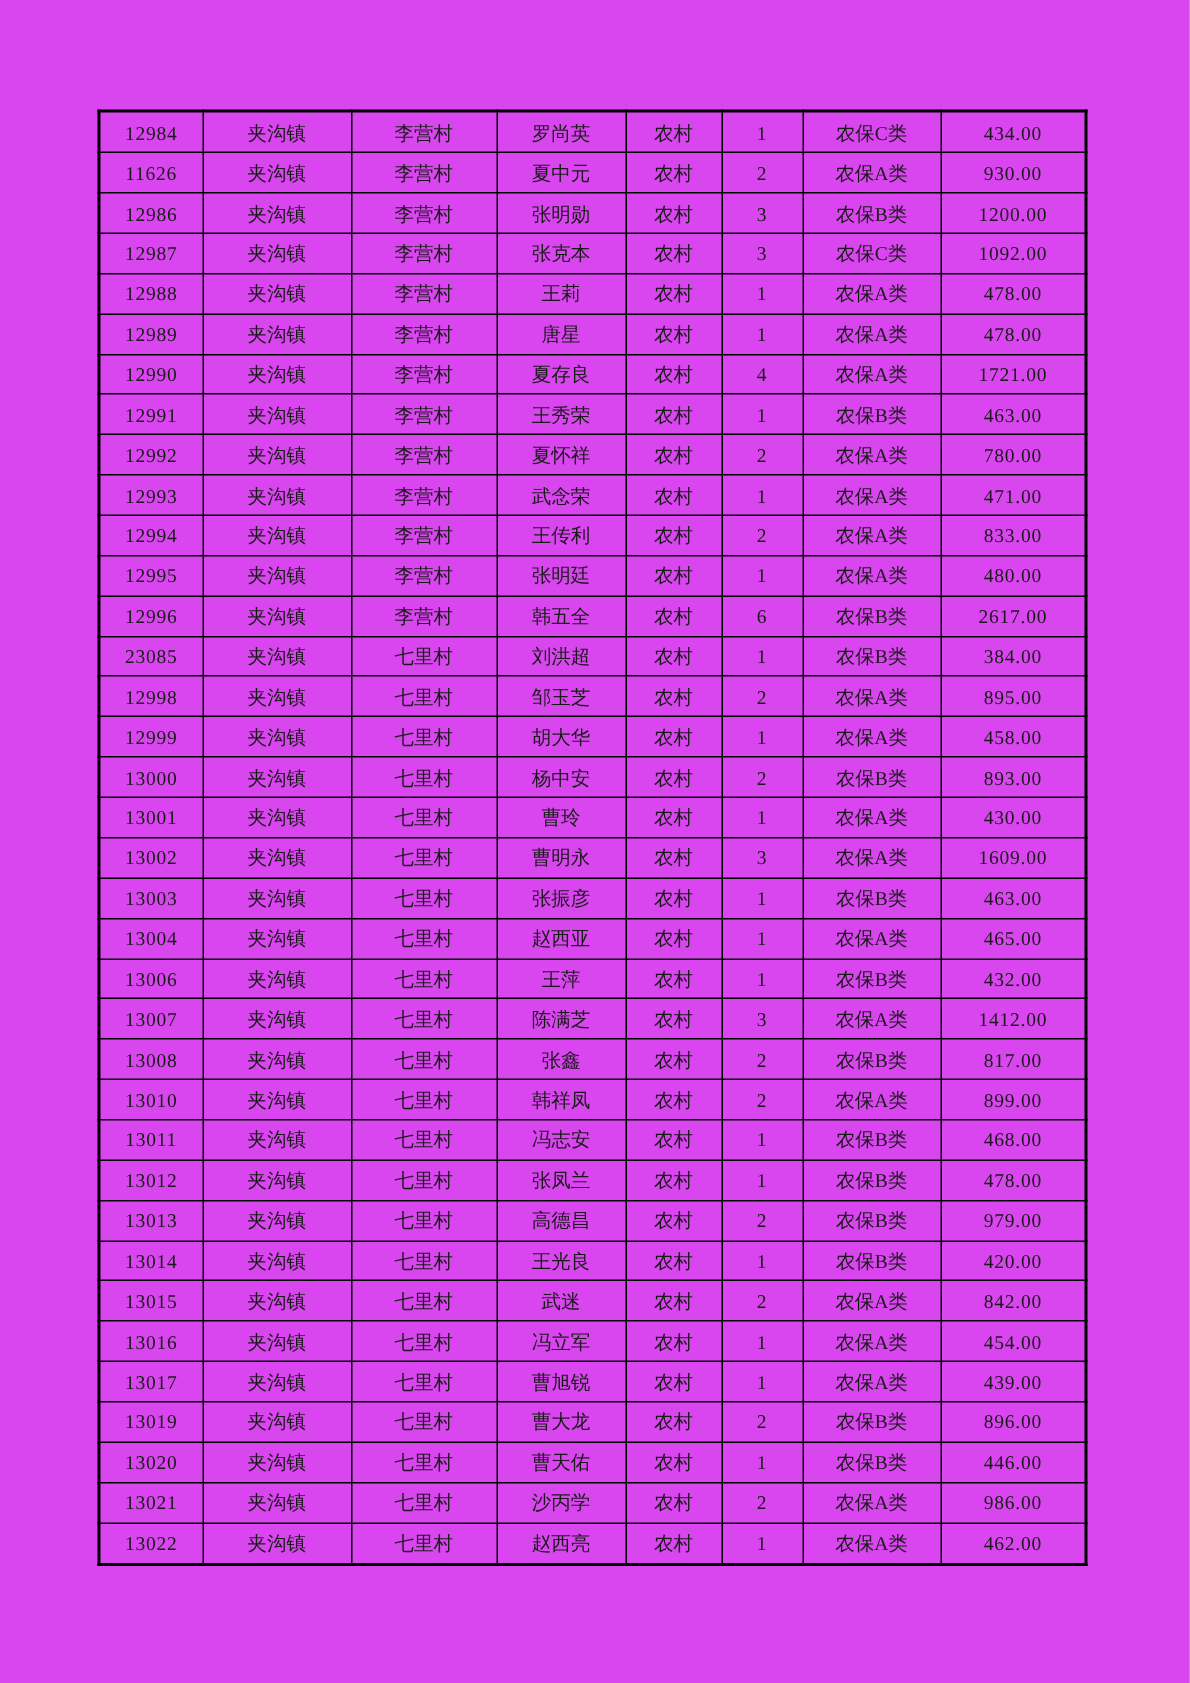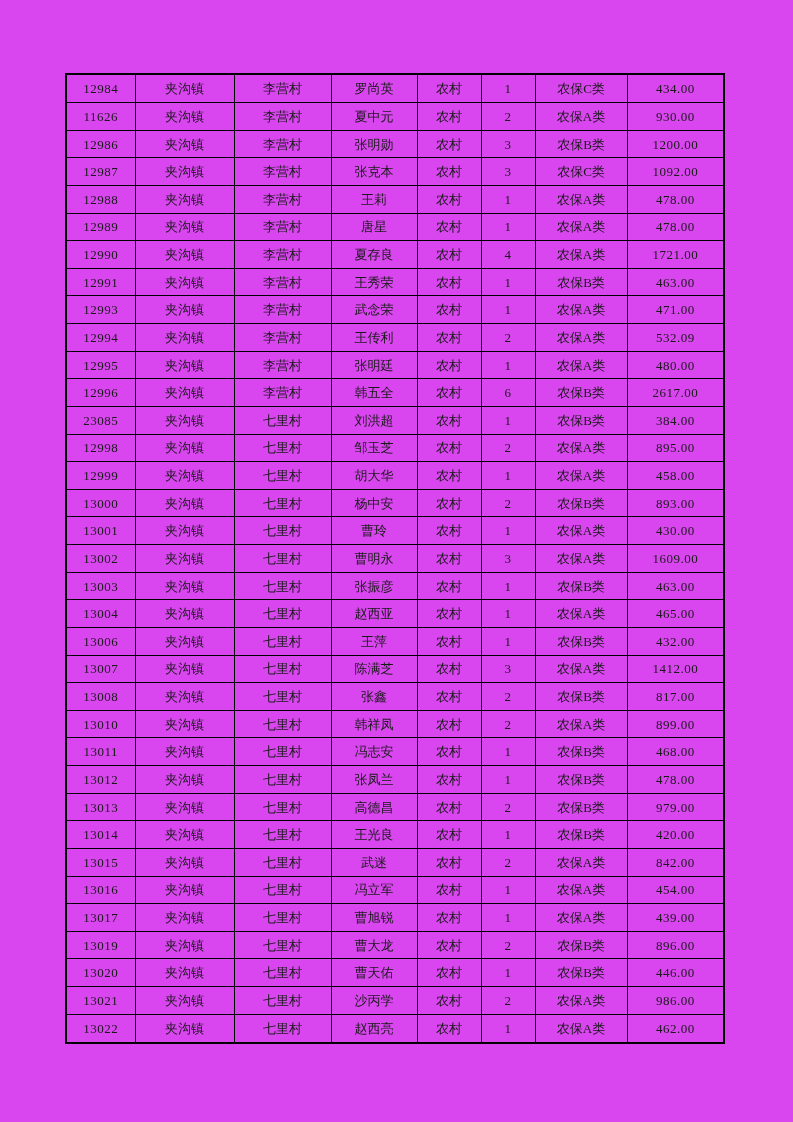--- a/index.html
+++ b/index.html
@@ -137,38 +137,48 @@
           <td class="num">12991</td>
           <td>夹沟镇</td>
           <td>李营村</td>
           <td>王秀荣</td>
           <td>农村</td>
           <td class="num">1</td>
           <td>农保B类</td>
           <td class="num">463.00</td>
         </tr>
         <tr>
+          <td class="num">12992</td>
+          <td>夹沟镇</td>
+          <td>李营村</td>
+          <td>夏怀祥</td>
+          <td>农村</td>
+          <td class="num">2</td>
+          <td>农保A类</td>
+          <td class="num">780.00</td>
+        </tr>
+        <tr>
           <td class="num">12993</td>
           <td>夹沟镇</td>
           <td>李营村</td>
           <td>武念荣</td>
           <td>农村</td>
           <td class="num">1</td>
           <td>农保A类</td>
           <td class="num">471.00</td>
         </tr>
         <tr>
           <td class="num">12994</td>
           <td>夹沟镇</td>
           <td>李营村</td>
           <td>王传利</td>
           <td>农村</td>
           <td class="num">2</td>
           <td>农保A类</td>
-          <td class="num">532.09</td>
+          <td class="num">833.00</td>
         </tr>
         <tr>
           <td class="num">12995</td>
           <td>夹沟镇</td>
           <td>李营村</td>
           <td>张明廷</td>
           <td>农村</td>
           <td class="num">1</td>
           <td>农保A类</td>
           <td class="num">480.00</td>

